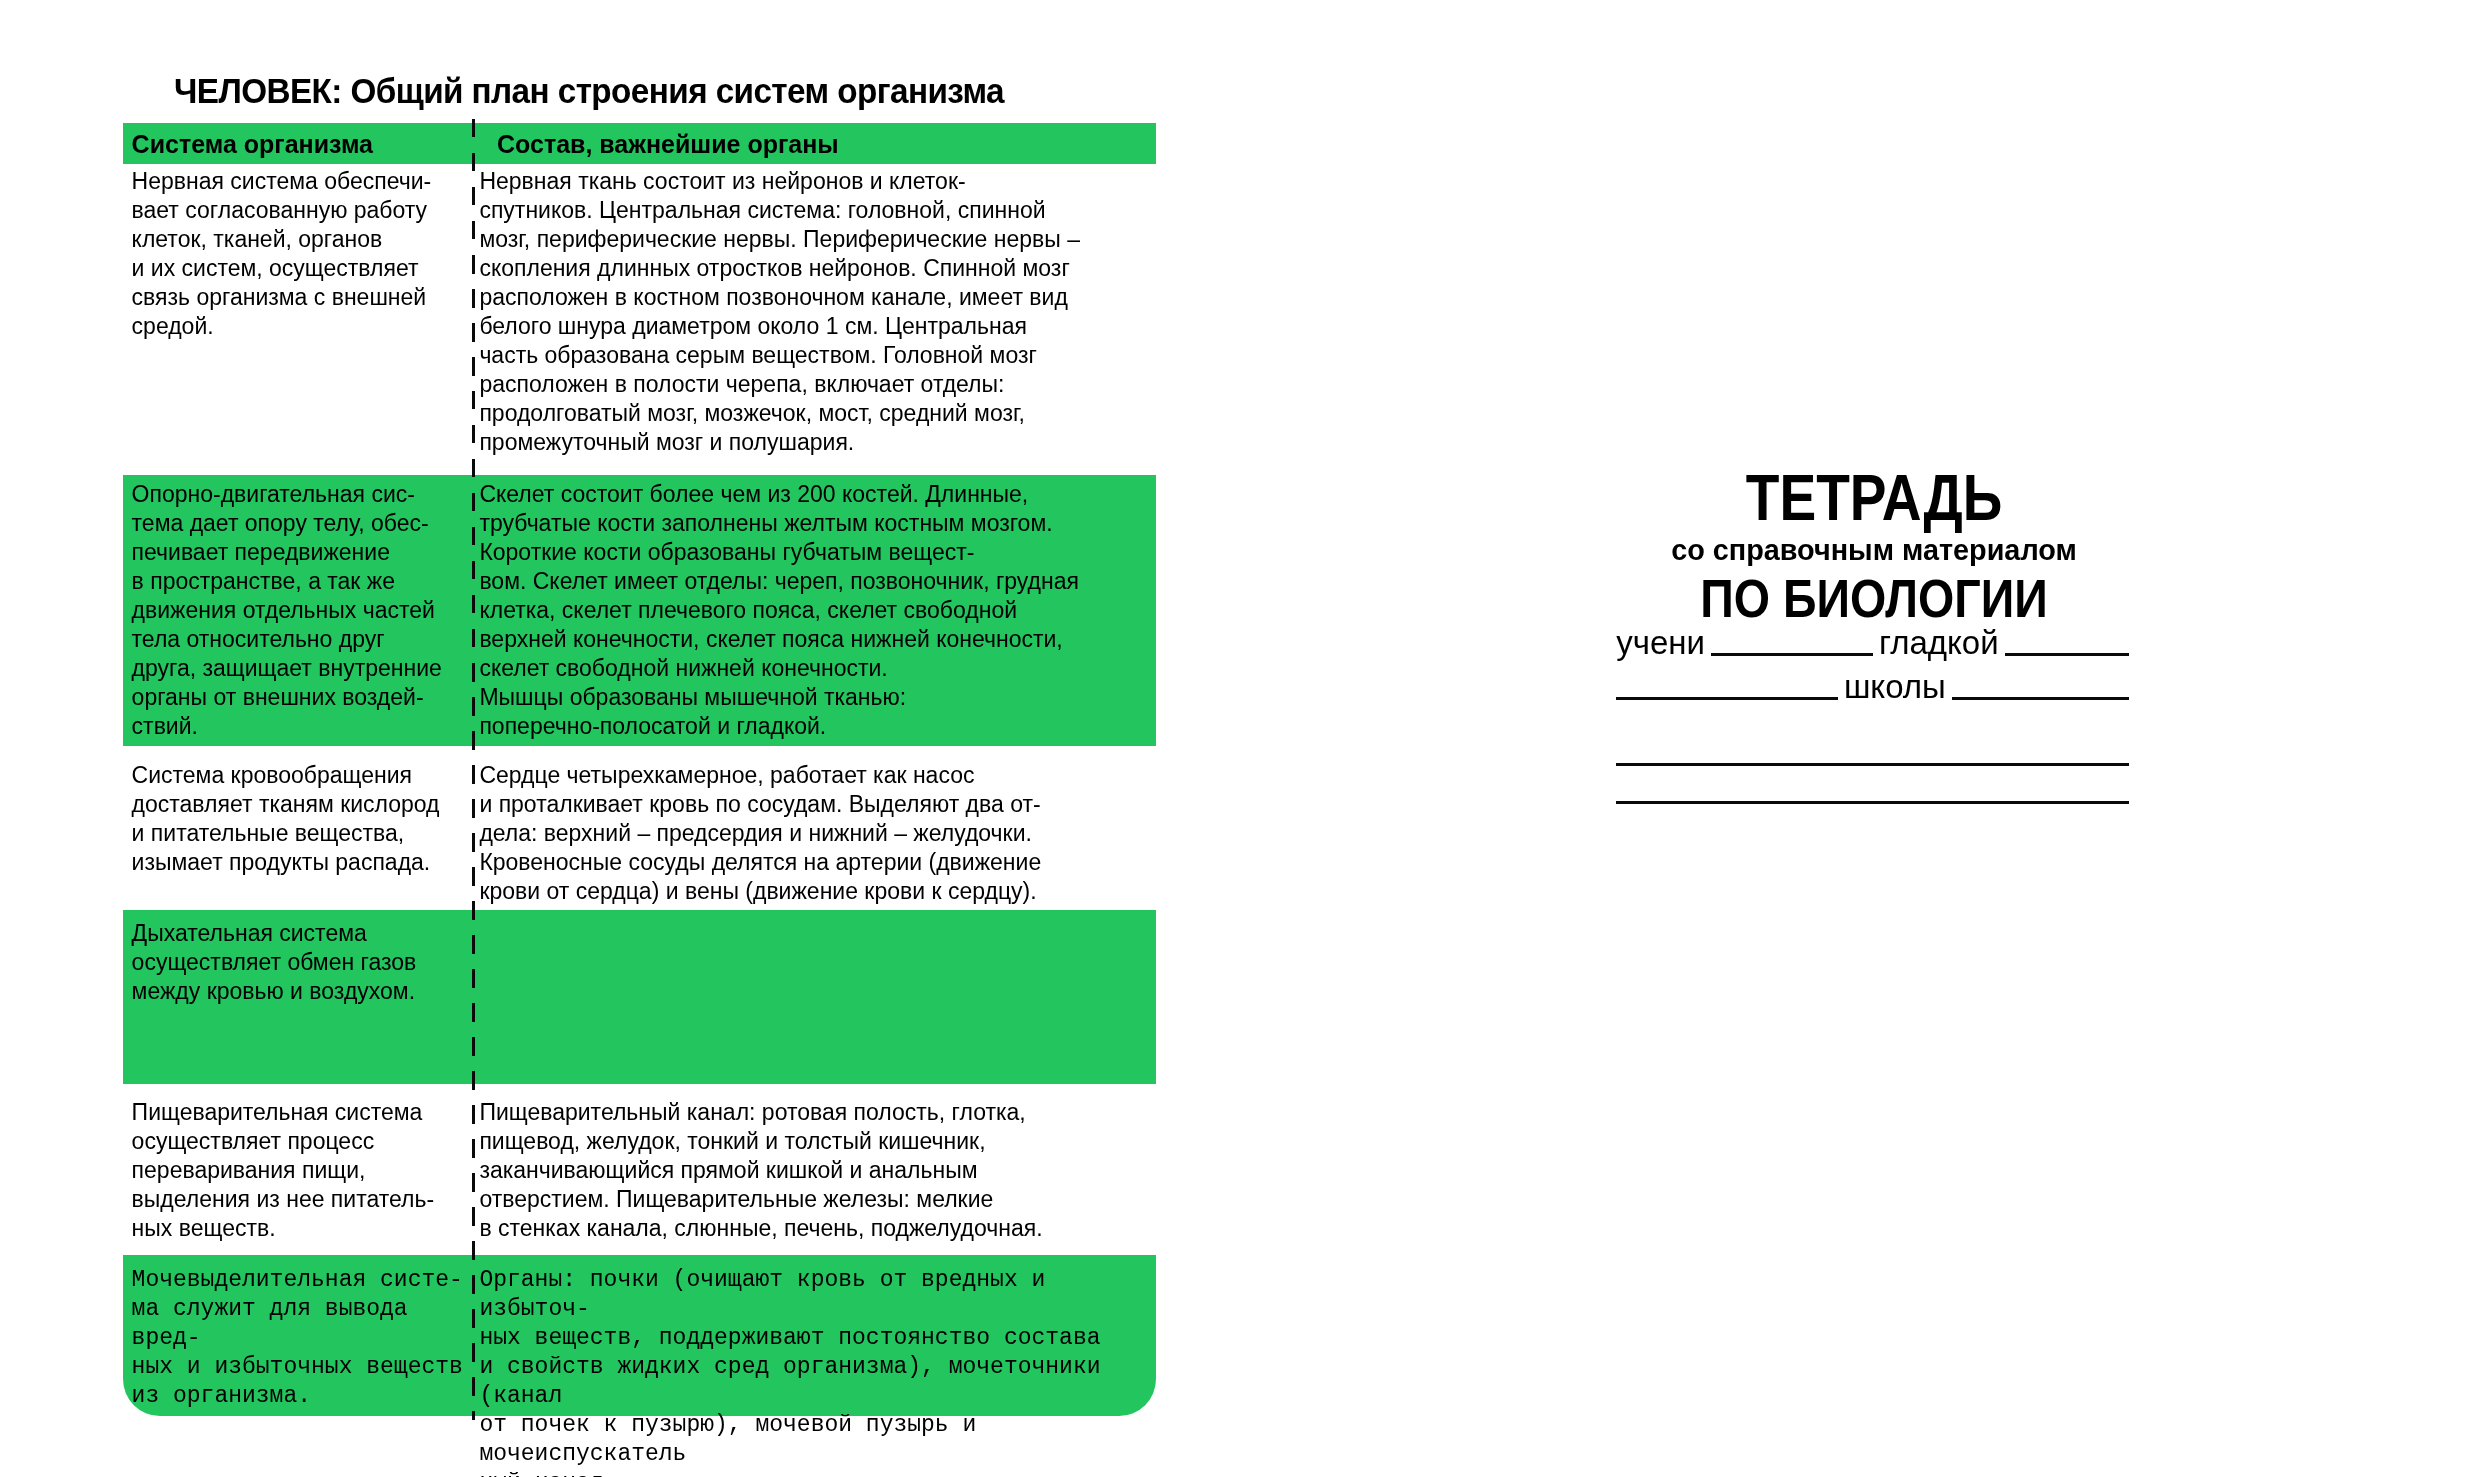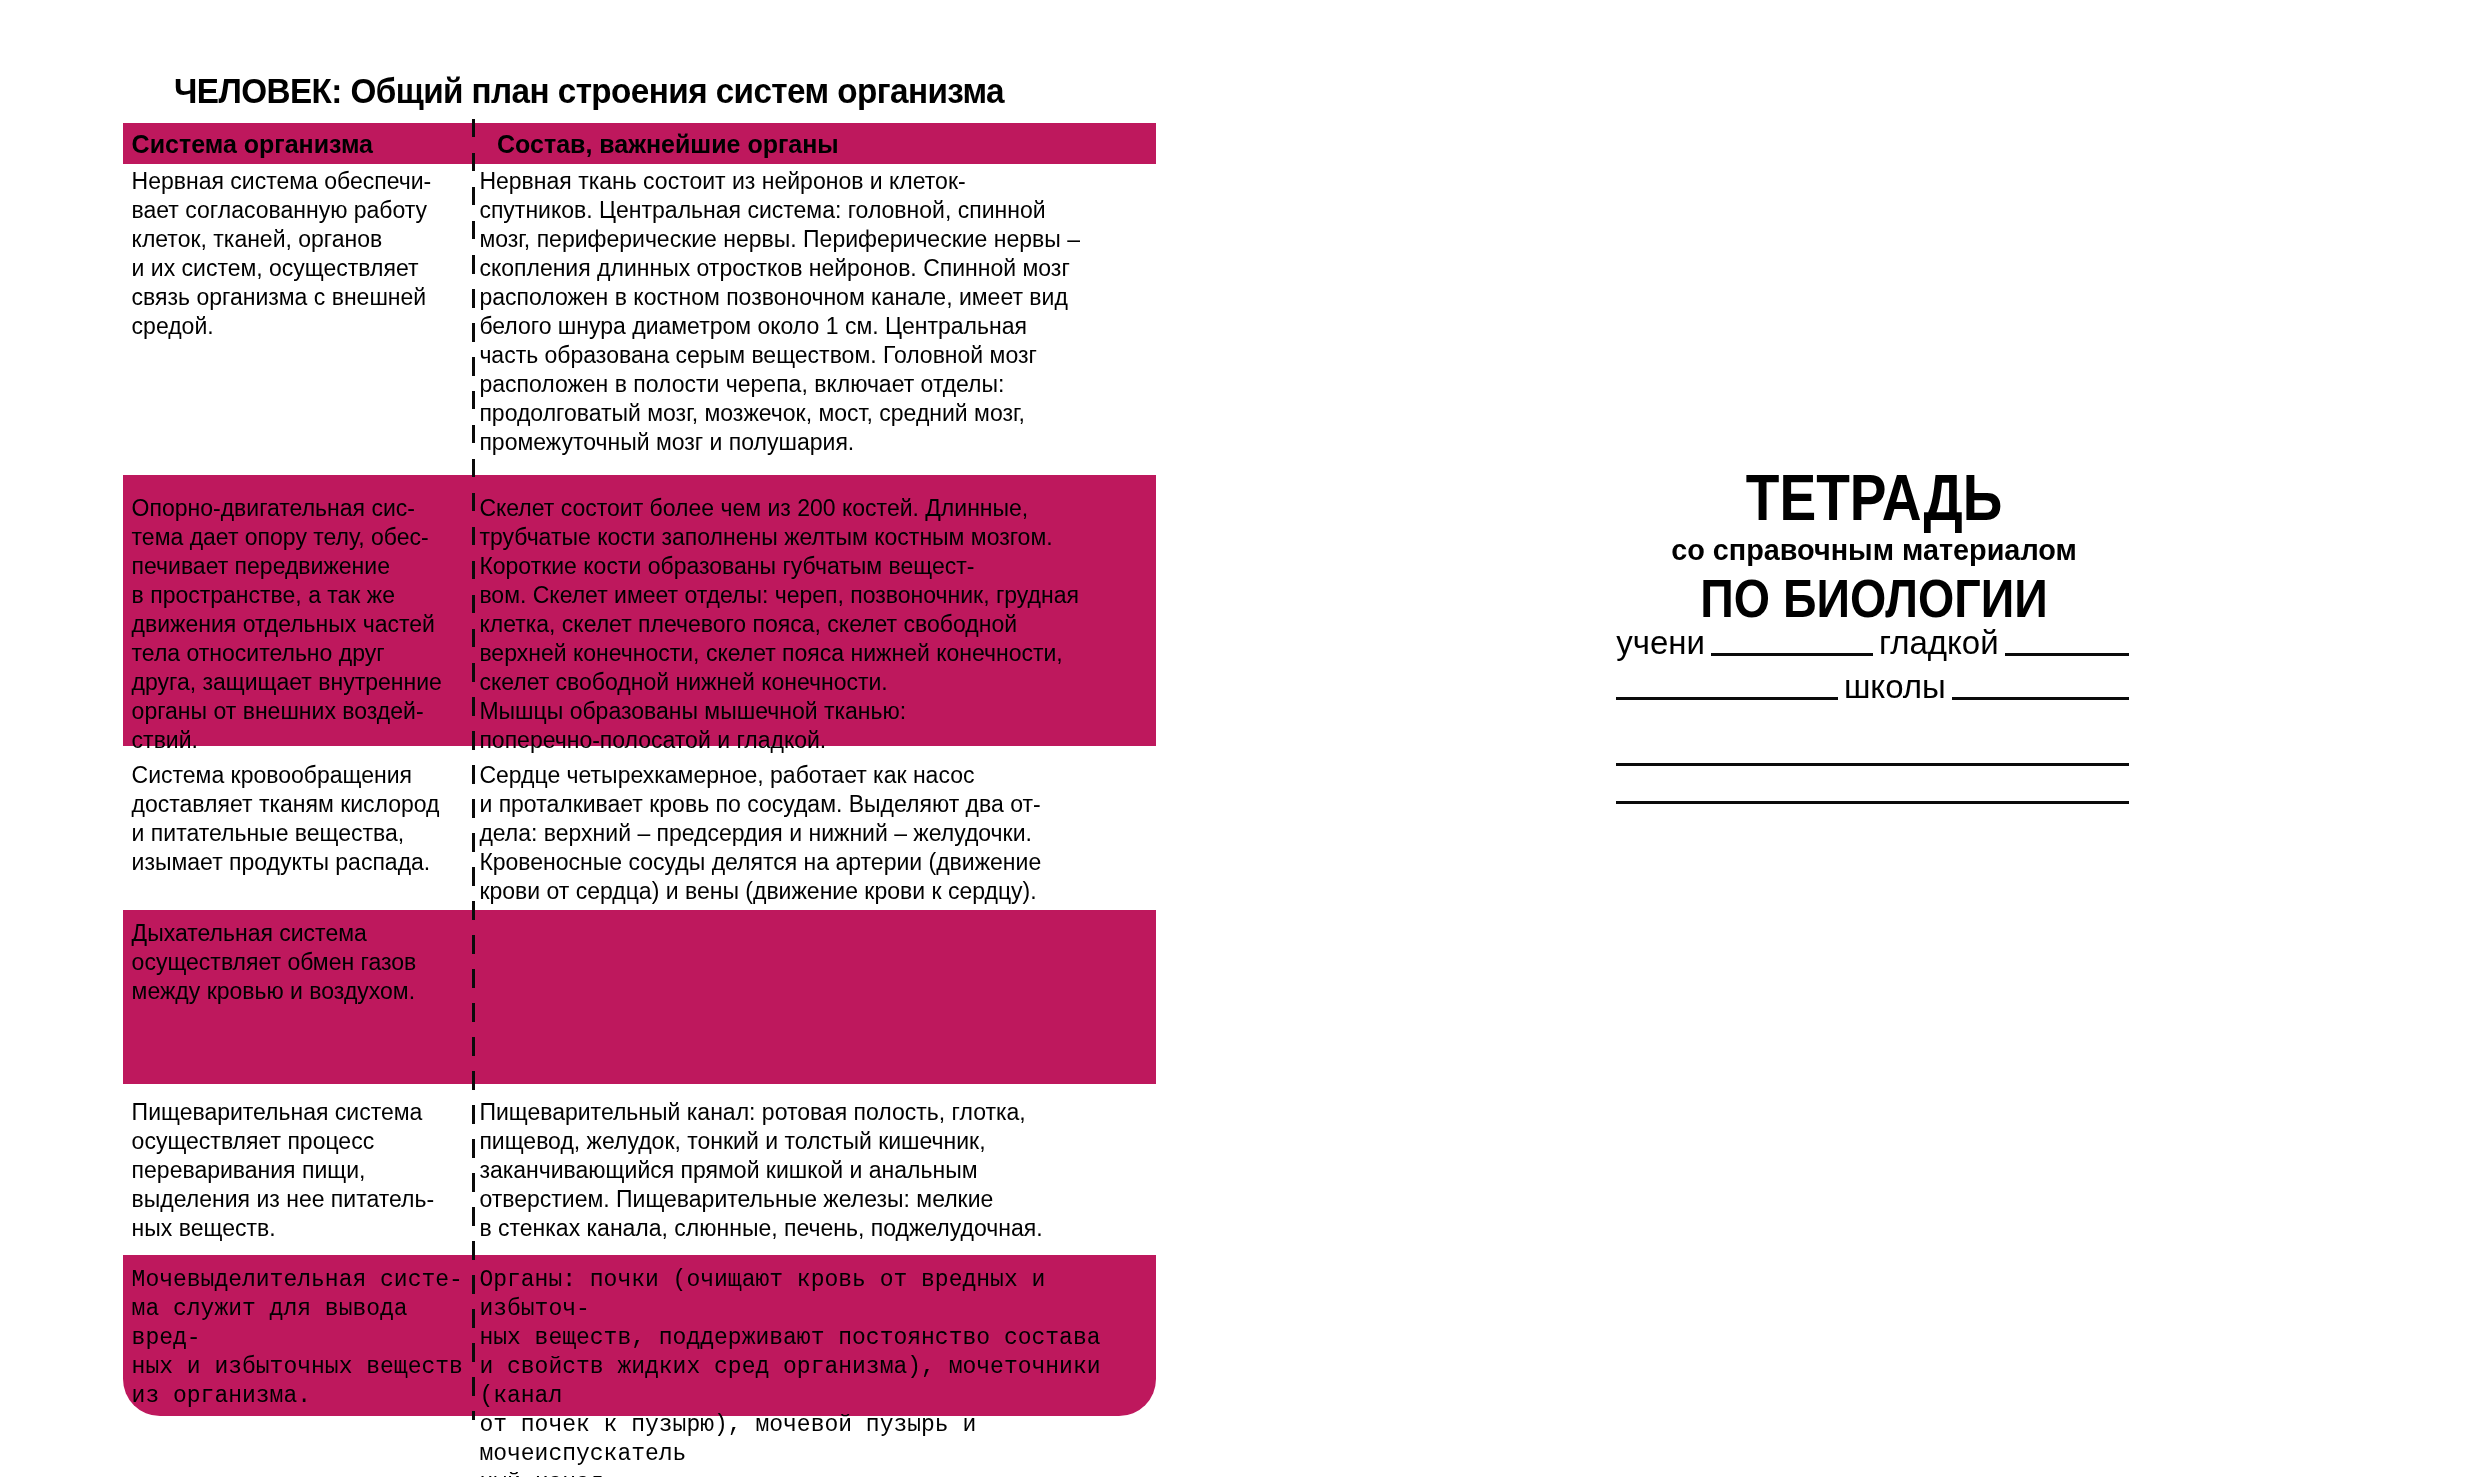--- a/index.html
+++ b/index.html
@@ -15,29 +15,29 @@
     transform:scaleX(0.95);transform-origin:left center;white-space:nowrap;
   }
   .table{
     position:absolute;left:123px;top:123px;width:1033px;height:1294px;
   }
   .divider{
     position:absolute;left:349px;top:-3.7px;width:3.1px;height:1301px;
     background:repeating-linear-gradient(to bottom,#0a0a0a 0 18.5px,transparent 18.5px 34px);
   }
   .trow{display:flex;box-sizing:border-box;width:100%;}
-  .shade{background:#be185d;}
+  .shade{background:#22c55e;}
   .thead{height:41px;padding-top:8px;}
   .thead .cl,.thead .cr{font-size:25px;font-weight:bold;line-height:1.1;}
   .thead .cr{padding-left:25px;}
   .cl{width:349px;box-sizing:border-box;padding-left:8.6px;}
   .cr{flex:1;box-sizing:border-box;padding-left:7.4px;}
   .cell-text{font-size:23px;line-height:29px;white-space:pre-line;}
   .r1{height:311px;padding-top:3px;}
-  .r2{height:271px;padding-top:19px;}
+  .r2{height:271px;padding-top:5px;}
   .r3{height:164px;padding-top:15.4px;}
   .r4{height:174px;padding-top:9px;}
   .r5{height:171px;padding-top:14px;}
   .r6{height:161px;padding-top:10.5px;border-radius:0 0 37px 37px;font-family:Liberation Mono, monospace;}
   
   .right-page{position:absolute;left:1615px;top:0;width:518px;height:1478px;}
   .nb-title{
     position:absolute;top:466px;left:0;width:100%;text-align:center;
     font-size:64px;font-weight:bold;line-height:1;
     transform:scaleX(0.86);transform-origin:center;white-space:nowrap;

